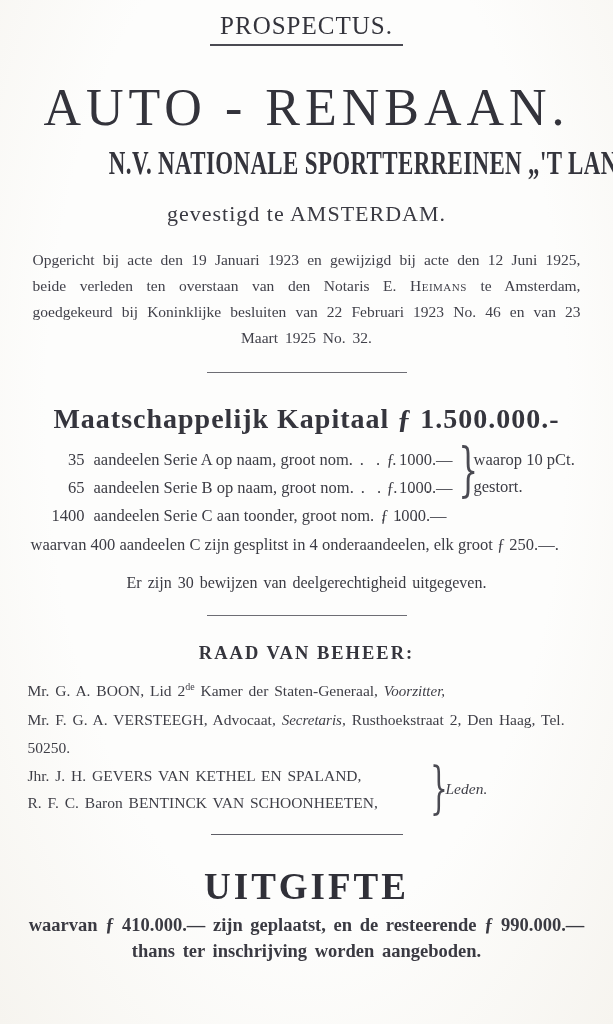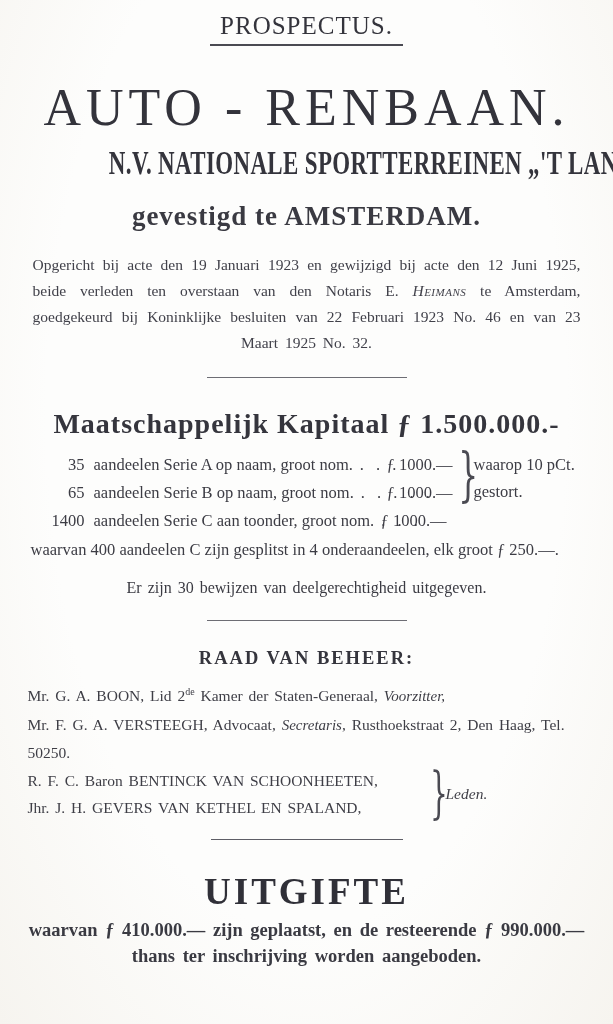--- a/index.html
+++ b/index.html
@@ -39,35 +39,35 @@
     font-weight:bold;
     font-size:31px;
     letter-spacing:0.5px;
     color:#34343c;
     transform:scale(0.74,1.12);
     transform-origin:50% 50%;
     white-space:nowrap;
   }
   .location{
     margin-top:14px;
-    font-weight:bold;
-    font-size:27px;
+    font-weight:normal;
+    font-size:22px;
     letter-spacing:1px;
     color:#3a3a42;
   }
 
   
   .incorporation{
     width:548px;margin:20px auto 0;
     font-size:15.5px;line-height:26px;
     text-align:justify;text-align-last:center;
     word-spacing:3px;
     color:#41414a;
   }
-  .smallcaps{font-variant:small-caps;letter-spacing:0.5px;font-style:italic;}
+  .smallcaps{font-variant:small-caps;letter-spacing:0.5px;}
 
   
   .rule{width:200px;border:none;border-top:1.5px solid #6d6d74;margin:21px auto 0;}
   .rule.r2{margin-top:23px;}
   .rule.r3{width:192px;margin-top:17px;border-top-color:#5e5e66;}
 
   
   .capital-heading{
     margin-top:30px;
     font-weight:bold;font-size:28px;letter-spacing:1px;
@@ -202,22 +202,22 @@
   <div class="cert-note center">Er zijn 30 bewijzen van deelgerechtigheid uitgegeven.</div>
 
   <hr class="rule r2">
 
   <div class="board-heading center">RAAD VAN BEHEER:</div>
 
   <div class="board-members">
     <div class="member"><span>Mr. G. A. BOON, Lid 2</span><sup>de</sup><span> Kamer der Staten-Generaal, </span><i>Voorzitter,</i></div>
     <div class="member"><span>Mr. F. G. A. VERSTEEGH, Advocaat, </span><i>Secretaris</i><span>, Rusthoekstraat 2, Den Haag, Tel. 50250.</span></div>
     <div class="leden-group">
+      <div class="member">Jhr. J. H. GEVERS VAN KETHEL EN SPALAND,</div>
       <div class="member">R. F. C. Baron BENTINCK VAN SCHOONHEETEN,</div>
-      <div class="member">Jhr. J. H. GEVERS VAN KETHEL EN SPALAND,</div>
       <span class="board-brace">}</span>
       <span class="board-role">Leden.</span>
     </div>
   </div>
 
   <hr class="rule r3">
 
   <div class="issue-heading center">UITGIFTE</div>
 
 

